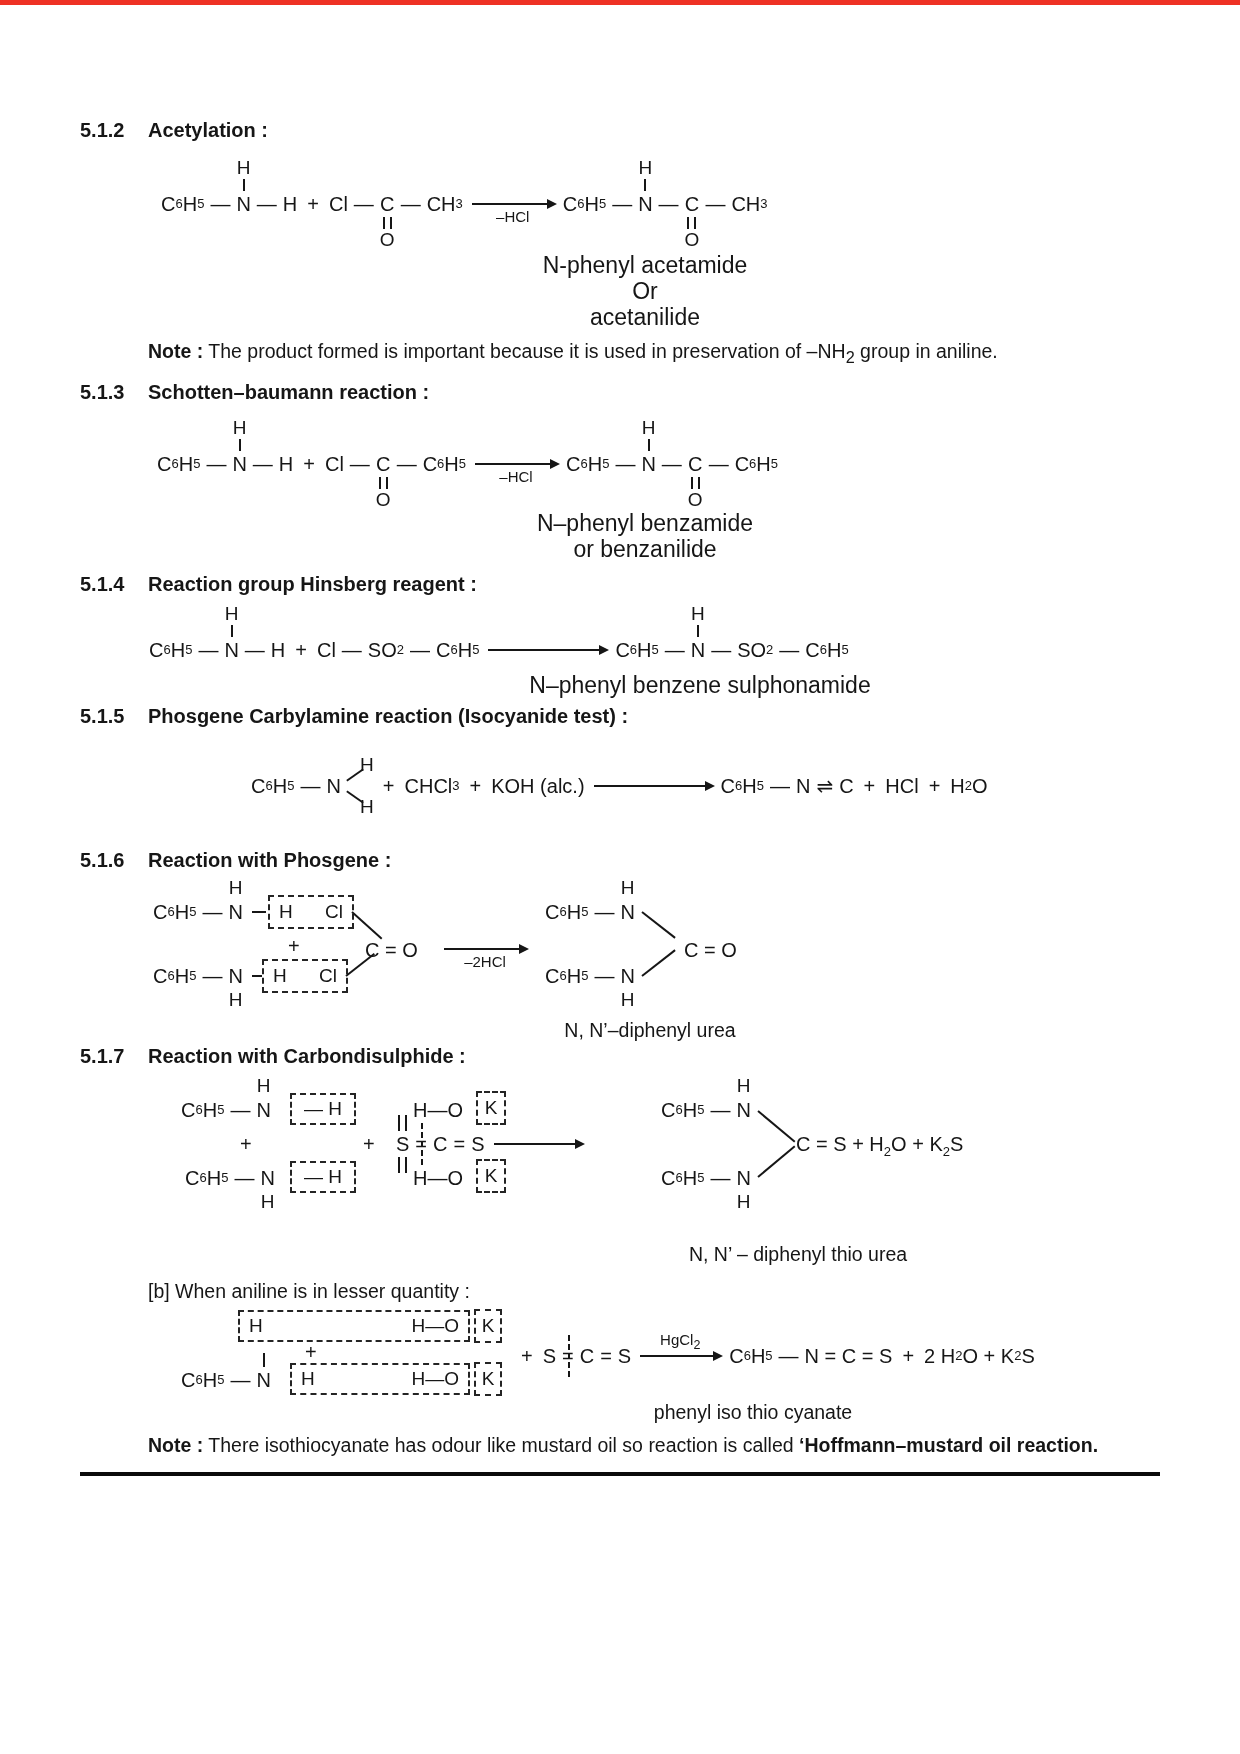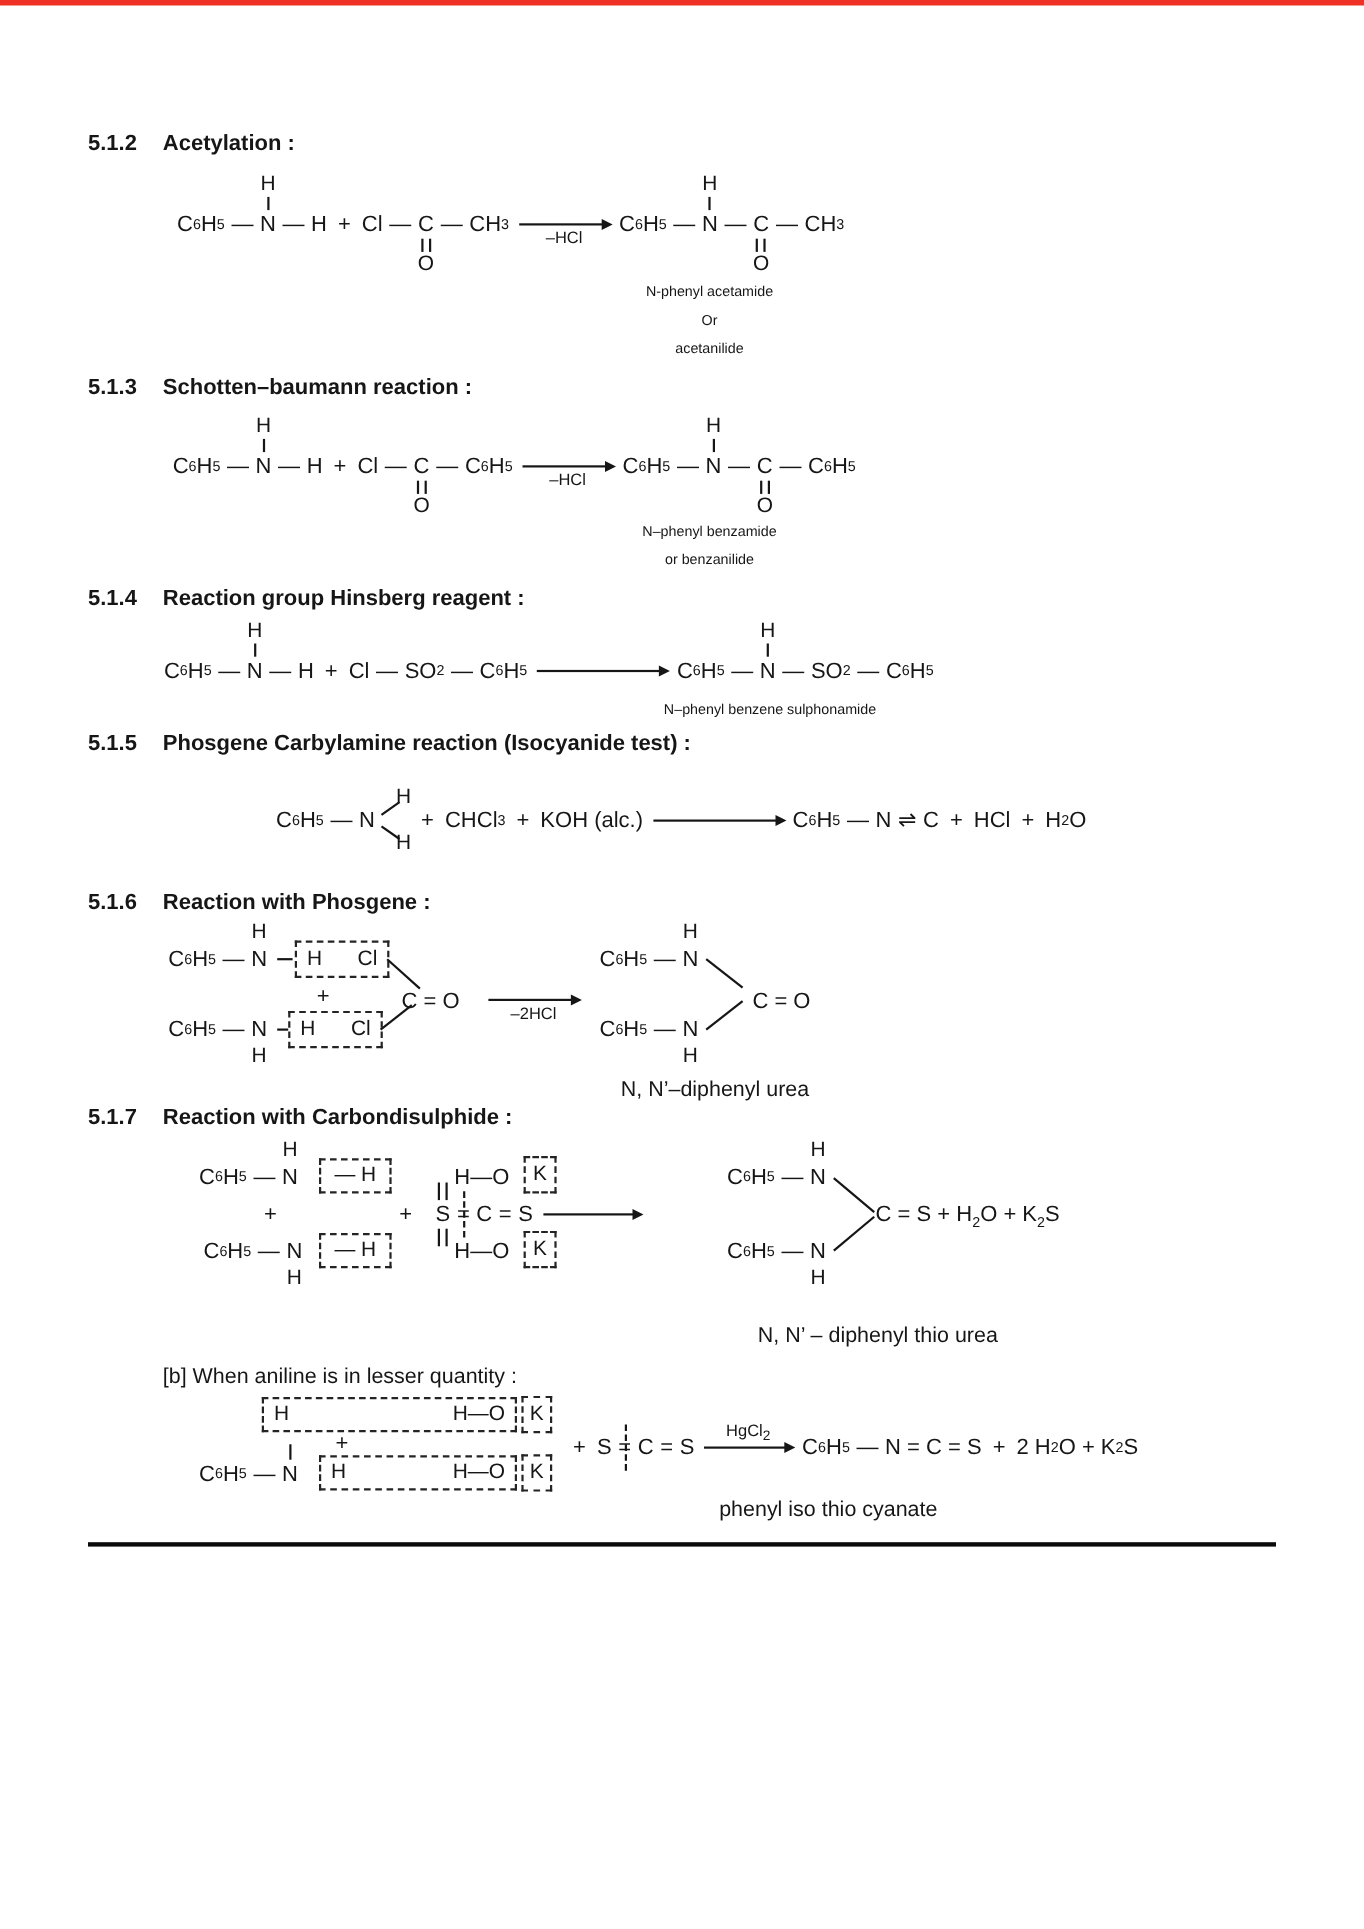--- a/index.html
+++ b/index.html
@@ -3,21 +3,21 @@
 <meta charset="utf-8">
 <style>
 *{margin:0;padding:0;box-sizing:border-box}
 html,body{width:1240px;height:1754px}
 body{background:#fff;font-family:"Liberation Sans",sans-serif;color:#161616;overflow:hidden;position:relative}
 .topstrip{position:absolute;top:0;left:0;width:100%;height:5px;background:#ee3124}
 .content{padding:118px 80px 0}
 .shead{display:flex;font-size:20px;font-weight:700;line-height:24px}
 .snum{width:68px;flex:none}
 .btext{font-size:19.5px;line-height:26px;margin-left:68px}
-.plabels{font-size:13px;text-align:center;line-height:26px}
+.plabels{font-size:23px;text-align:center;line-height:26px}
 
 .eq{display:flex;align-items:center}
 .tok{display:inline-flex;flex-direction:column;align-items:center;margin:0 3px}
 .tok.op{margin:0 7px}
 .za,.zb{display:flex;flex-direction:column;align-items:center;height:34px}
 .za{justify-content:flex-end}
 .zb{justify-content:flex-start}
 .sm .za,.sm .zb{height:22px}
 .zm{display:inline-flex;align-items:center;font-size:20px;line-height:24px;white-space:pre}
 .zm sub{font-size:13px}
@@ -170,20 +170,21 @@
         <span class="za"></span>
         <span class="zm">CH<sub>3</sub></span>
         <span class="zb"></span>
       </span>
     </div>
   <div class="plabels" style="margin:2px 0 0 400px;width:330px">
     <div>N-phenyl acetamide</div>
     <div>Or</div>
     <div>acetanilide</div>
   </div>
+  <p class="btext" style="margin-top:8px"><b class="nlab">Note :</b><span> The product formed is important because it is used in preservation of –NH<sub>2</sub> group in aniline.</span></p>
 
   <div class="shead" style="margin-top:10px">
     <span class="snum">5.1.3</span>
     <span class="stitle">Schotten–baumann reaction :</span>
   </div>
   <div class="eq" style="margin:14px 0 0 74px">
       <span class="tok">
         <span class="za"></span>
         <span class="zm">C<sub>6</sub>H<sub>5</sub></span>
         <span class="zb"></span>
@@ -844,16 +845,17 @@
         </span>
         <span class="tok">
           <span class="za"></span>
           <span class="zm">2 H<sub>2</sub>O + K<sub>2</sub>S</span>
           <span class="zb"></span>
         </span>
       </div>
     <div class="dlabel" style="left:425px;top:90px;width:300px">phenyl iso thio cyanate</div>
   </div>
 
+  <p class="btext" style="margin-top:4px"><b class="nlab">Note :</b><span> There isothiocyanate has odour like mustard oil so reaction is called </span><b class="nlab">‘Hoffmann–mustard oil reaction.</b></p>
 
   <div class="footrule"></div>
 
 </div>
 
 </body></html>

